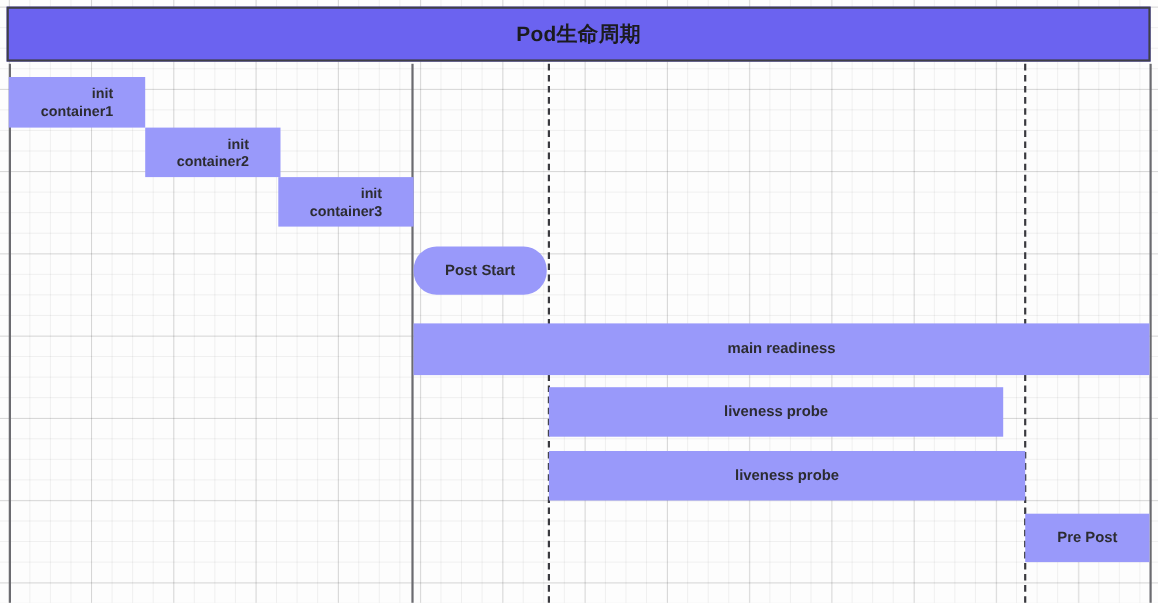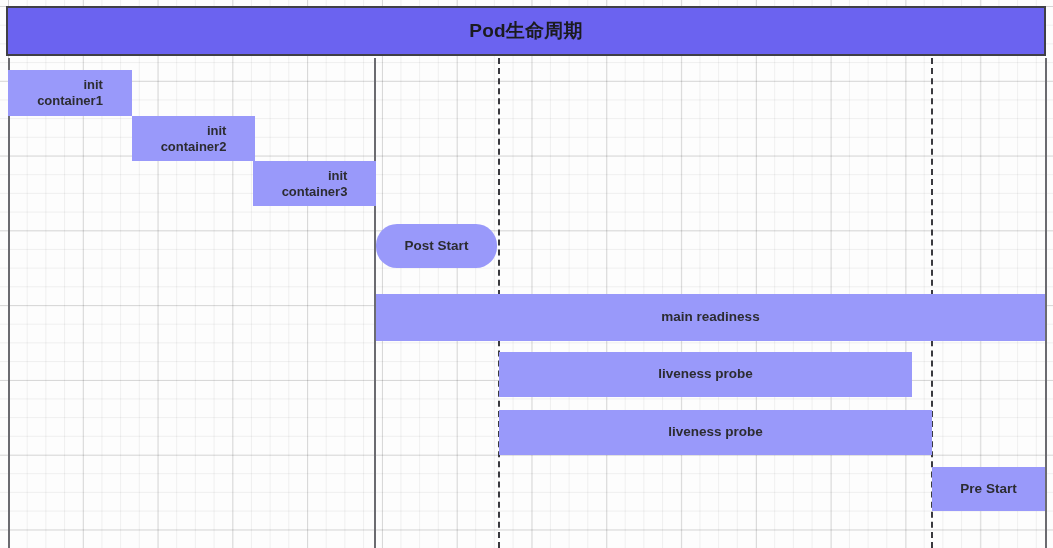--- a/index.html
+++ b/index.html
@@ -115,17 +115,17 @@
       <div class="bar" style="left: 376px; top: 294px; width: 669px; height: 47px; background: rgb(153, 153, 250);">
         <span class="bar-label">main readiness</span>
       </div>
       <div class="bar" style="left: 499px; top: 352px; width: 413px; height: 45px; background: rgb(153, 153, 250);">
         <span class="bar-label">liveness probe</span>
       </div>
       <div class="bar" style="left: 499px; top: 410px; width: 433px; height: 45px; background: rgb(153, 153, 250);">
         <span class="bar-label">liveness probe</span>
       </div>
       <div class="bar" style="left: 932px; top: 467px; width: 113px; height: 44px; background: rgb(153, 153, 250);">
-        <span class="bar-label">Pre Start</span>
+        <span class="bar-label">Pre Post</span>
       </div>
     </div>
 
 </div>
 
 </body></html>

